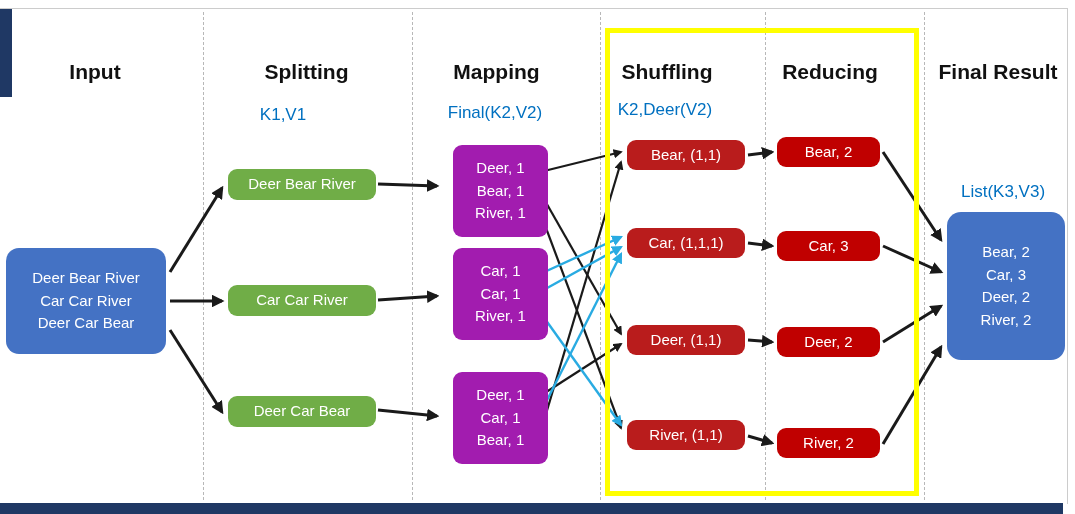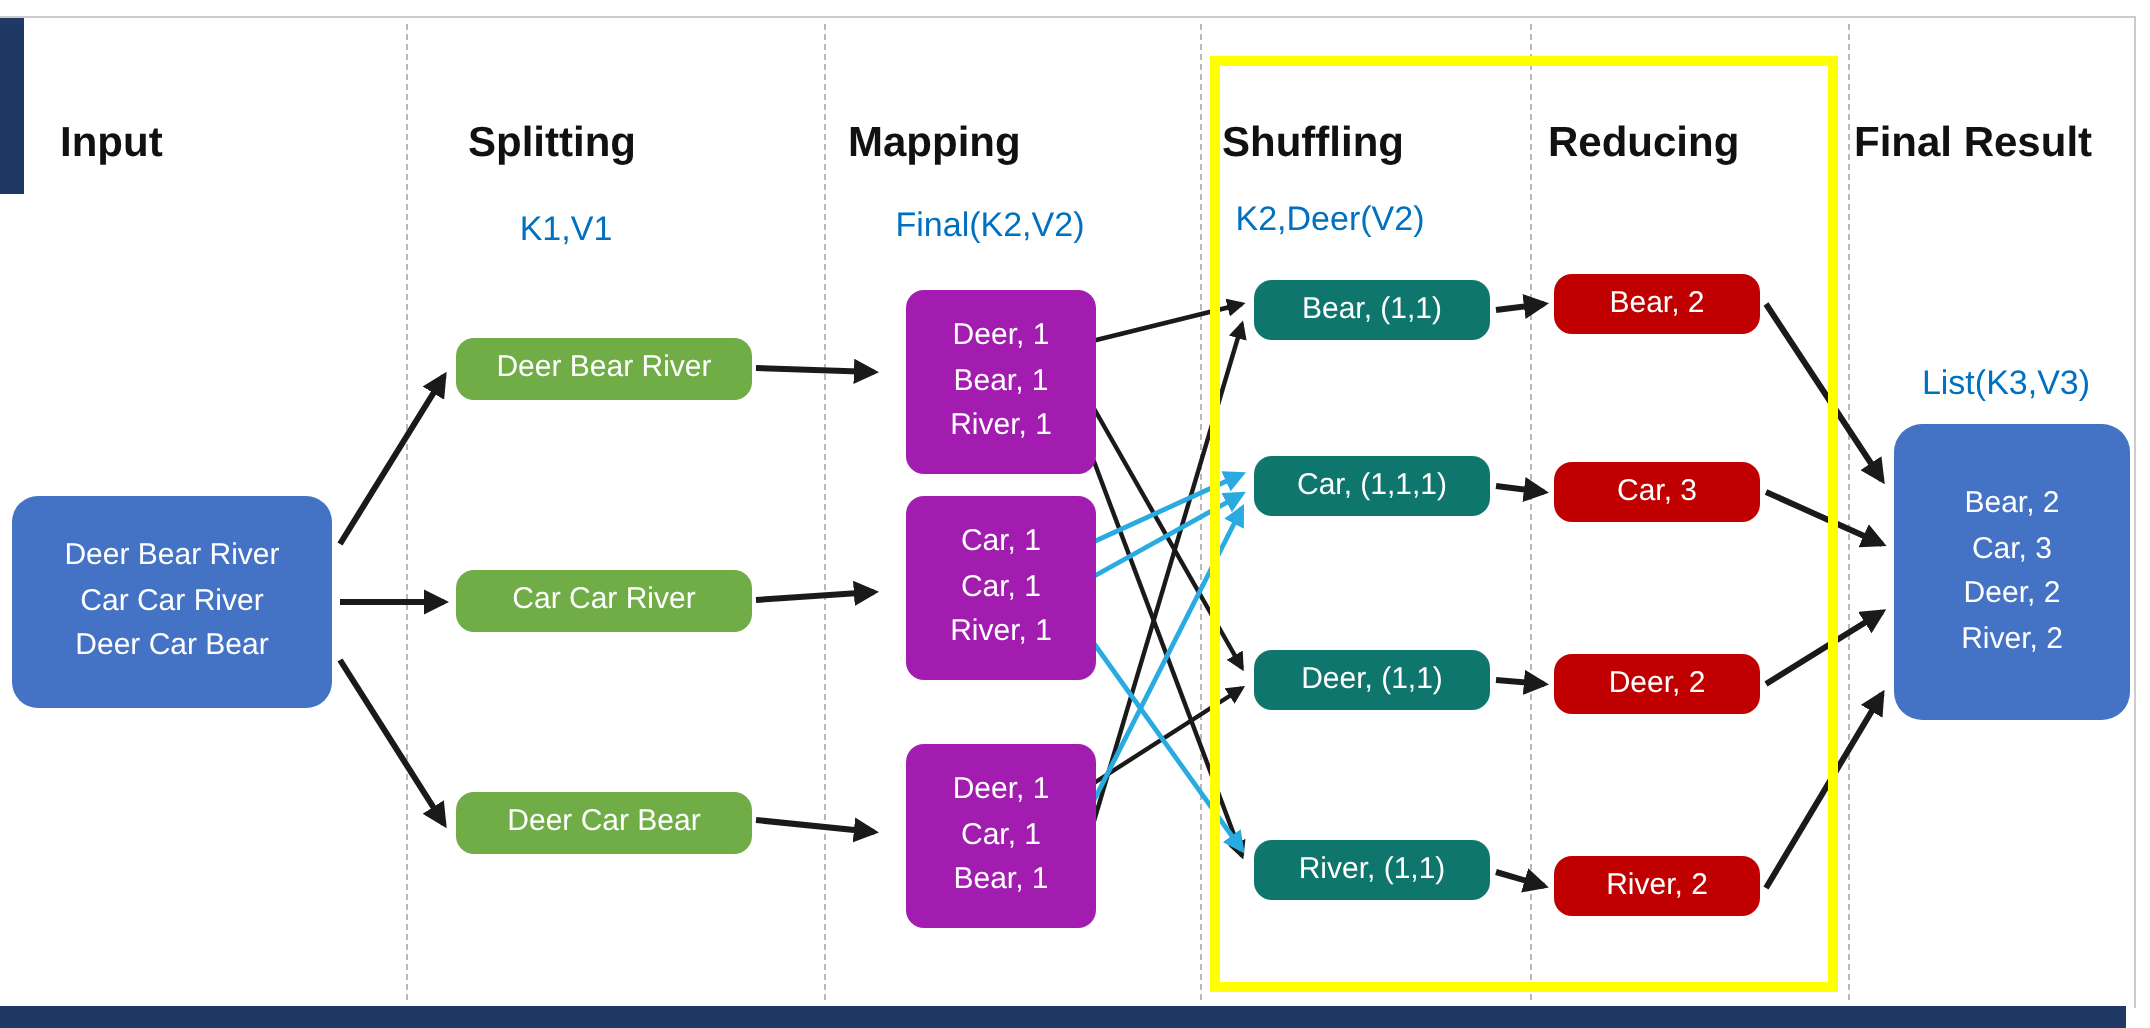--- a/index.html
+++ b/index.html
@@ -1,30 +1,30 @@
 <!DOCTYPE html>
 <html><head>
 <meta charset="utf-8">
 <style>
   * { margin:0; padding:0; box-sizing:border-box; }
   body { font-family:"Liberation Sans",sans-serif; background:#ffffff; }
   .canvas { position:relative; width:1075px; height:514px; background:#ffffff; overflow:hidden; }
 
   .dash { position:absolute; top:12px; height:488px; width:0; border-left:1px dashed #b8b8b8; z-index:1; }
 
-  .col-header { position:absolute; font-size:21px; font-weight:bold; color:#111; z-index:4; }
+  .col-header { position:absolute; font-size:21px; font-weight:bold; color:#111; text-align:center; z-index:4; }
   .sub-header { position:absolute; font-size:17px; font-weight:normal; color:#0070c0; text-align:center; z-index:4; }
 
   .box { position:absolute; display:flex; align-items:center; justify-content:center;
          color:#fff; text-align:center; white-space:pre-line; border-radius:9px;
          font-size:15px; line-height:1.5; z-index:3; }
   .input-box  { background:#4472c4; border-radius:13px; }
   .split-box  { background:#70ad47; }
   .map-box    { background:#a21caf;margin-left:10px; }
-  .shuffle-box{ background:#0f766e; }
+  .shuffle-box{ background:#b91c1c; }
   .reduce-box { background:#c00000; }
   .final-box  { background:#4472c4; border-radius:14px; }
 
   .arrows { position:absolute; left:0; top:0; z-index:2; pointer-events:none; }
   .highlight { position:absolute; left:605px; top:28px; width:314px; height:468px;
                border:5px solid #ffff00; pointer-events:none; z-index:6; }
 
   .edge-top   { position:absolute; left:0; top:8px; width:1068px; height:1px; background:#cccccc; z-index:0; }
   .edge-right { position:absolute; left:1067px; top:8px; width:1px; height:496px; background:#cccccc; z-index:0; }
   .bar-left   { position:absolute; left:0; top:9px; width:12px; height:88px; background:#1f3864; z-index:5; }

